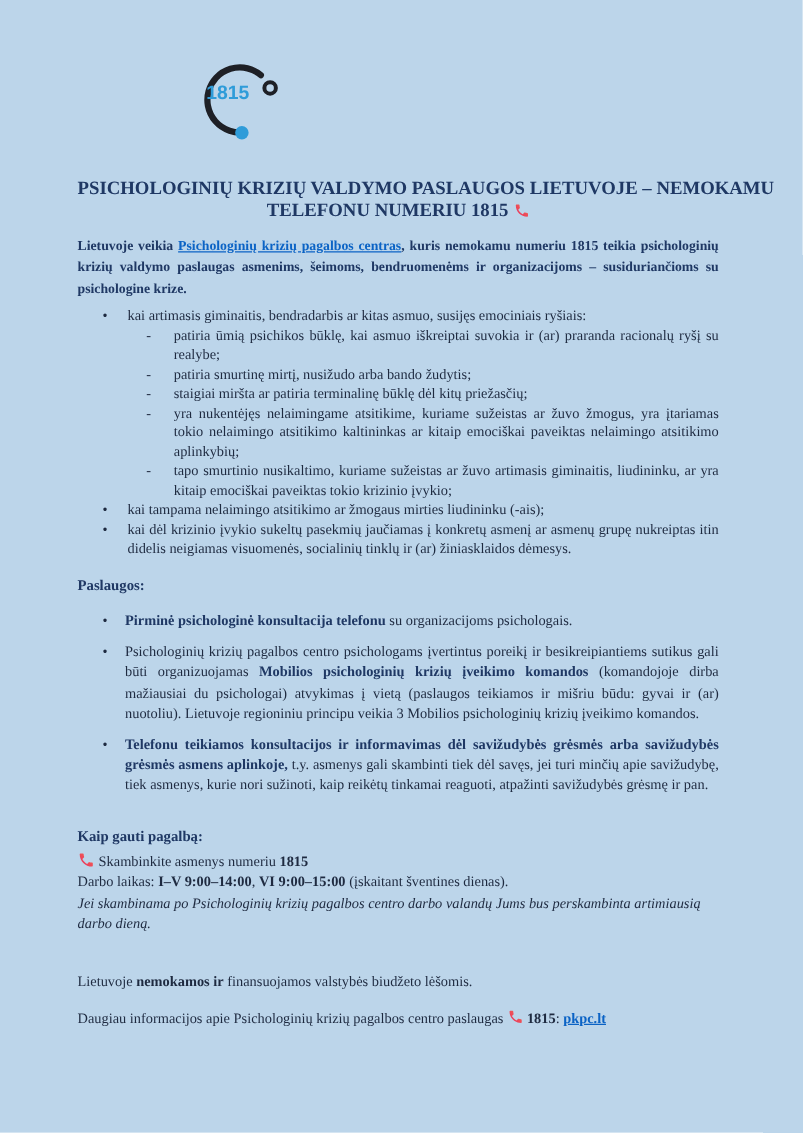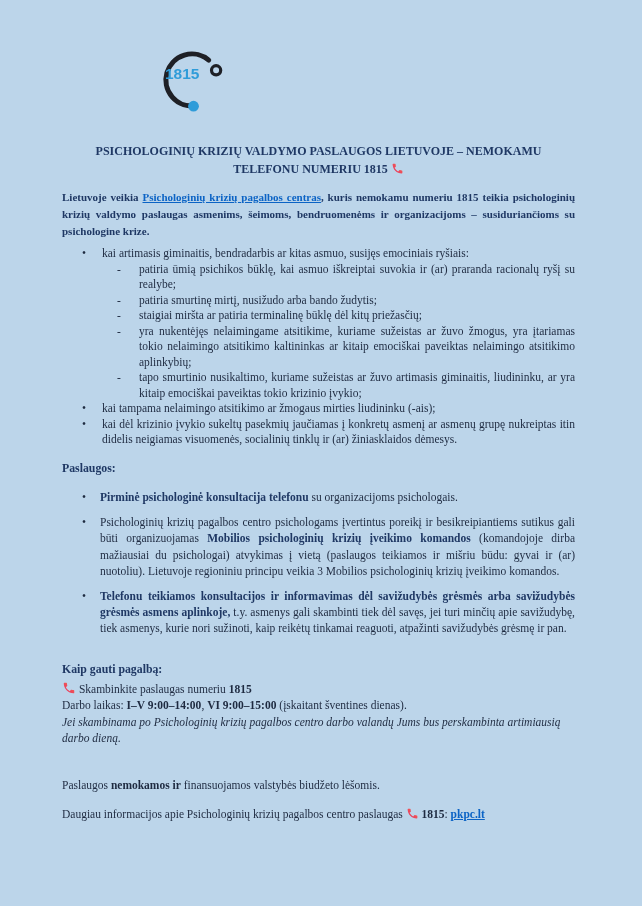--- a/index.html
+++ b/index.html
@@ -17,21 +17,21 @@
   .logo-svg{position:absolute;left:94px;top:42px;}
   .logo-name{
     position:absolute;left:148px;top:81px;
     font-family:"Liberation Sans",sans-serif;
     font-weight:700;font-size:10.5px;line-height:11.5px;
     color:#15161D;letter-spacing:.1px;
   }
   
   .doc-title{
     margin-top:13px;text-align:center;
-    color:#1F3864;font-weight:700;font-size:12px;line-height:17.5px;
+    color:#1F3864;font-weight:700;font-size:15px;line-height:17.5px;
   }
   .doc-title .line{white-space:nowrap;}
   
   .intro{
     margin-top:11px;text-align:justify;
     font-weight:700;color:#1F3864;font-size:11px;line-height:16.8px;
   }
   a.lnk{color:#0B63C5;text-decoration:underline;cursor:pointer;}
   
   .h{margin-top:12px;font-weight:700;color:#1F3864;font-size:11.8px;line-height:16px;}
@@ -120,29 +120,29 @@
     <div class="plain call-line">
       <svg class="ph" width="14" height="14" viewBox="0 0 24 24">
         <defs>
             <linearGradient id="pg2" x1="0" y1="1" x2="1" y2="0">
           <stop offset="0" stop-color="#E72862"></stop>
               <stop offset="1" stop-color="#F4724F"></stop>
         </linearGradient>
           </defs>
         <path fill="url(#pg2)" d="M6.62 10.79c1.44 2.83 3.76 5.14 6.59 6.59l2.2-2.21c.27-.27.67-.36 1.02-.24 1.12.37 2.33.57 3.57.57.55 0 1 .45 1 1V20c0 .55-.45 1-1 1-9.39 0-17-7.61-17-17 0-.55.45-1 1-1h3.5c.55 0 1 .45 1 1 0 1.25.2 2.45.57 3.57.11.35.03.74-.25 1.02l-2.2 2.2z"></path>
       </svg>
-      <span>Skambinkite paslaugas numeriu </span><b>1815</b>
+      <span>Skambinkite asmenys numeriu </span><b>1815</b>
     </div>
     <div class="plain">
       <span>Darbo laikas: </span><b>I–V 9:00–14:00</b><span>, </span><b>VI 9:00–15:00</b><span> (įskaitant šventines dienas).</span>
     </div>
     <div class="plain note">Jei skambinama po Psichologinių krizių pagalbos centro darbo valandų Jums bus perskambinta artimiausią darbo dieną.</div>
 
     <div class="plain footer1">
-      <span>Paslaugos </span><b>nemokamos ir</b><span> finansuojamos valstybės biudžeto lėšomis.</span>
+      <span>Lietuvoje </span><b>nemokamos ir</b><span> finansuojamos valstybės biudžeto lėšomis.</span>
     </div>
     <div class="plain footer2">
       <span>Daugiau informacijos apie Psichologinių krizių pagalbos centro paslaugas </span><svg class="ph" width="13" height="13" viewBox="0 0 24 24">
         <defs>
             <linearGradient id="pg3" x1="0" y1="1" x2="1" y2="0">
           <stop offset="0" stop-color="#E72862"></stop>
               <stop offset="1" stop-color="#F4724F"></stop>
         </linearGradient>
           </defs>
         <path fill="url(#pg3)" d="M6.62 10.79c1.44 2.83 3.76 5.14 6.59 6.59l2.2-2.21c.27-.27.67-.36 1.02-.24 1.12.37 2.33.57 3.57.57.55 0 1 .45 1 1V20c0 .55-.45 1-1 1-9.39 0-17-7.61-17-17 0-.55.45-1 1-1h3.5c.55 0 1 .45 1 1 0 1.25.2 2.45.57 3.57.11.35.03.74-.25 1.02l-2.2 2.2z"></path>

